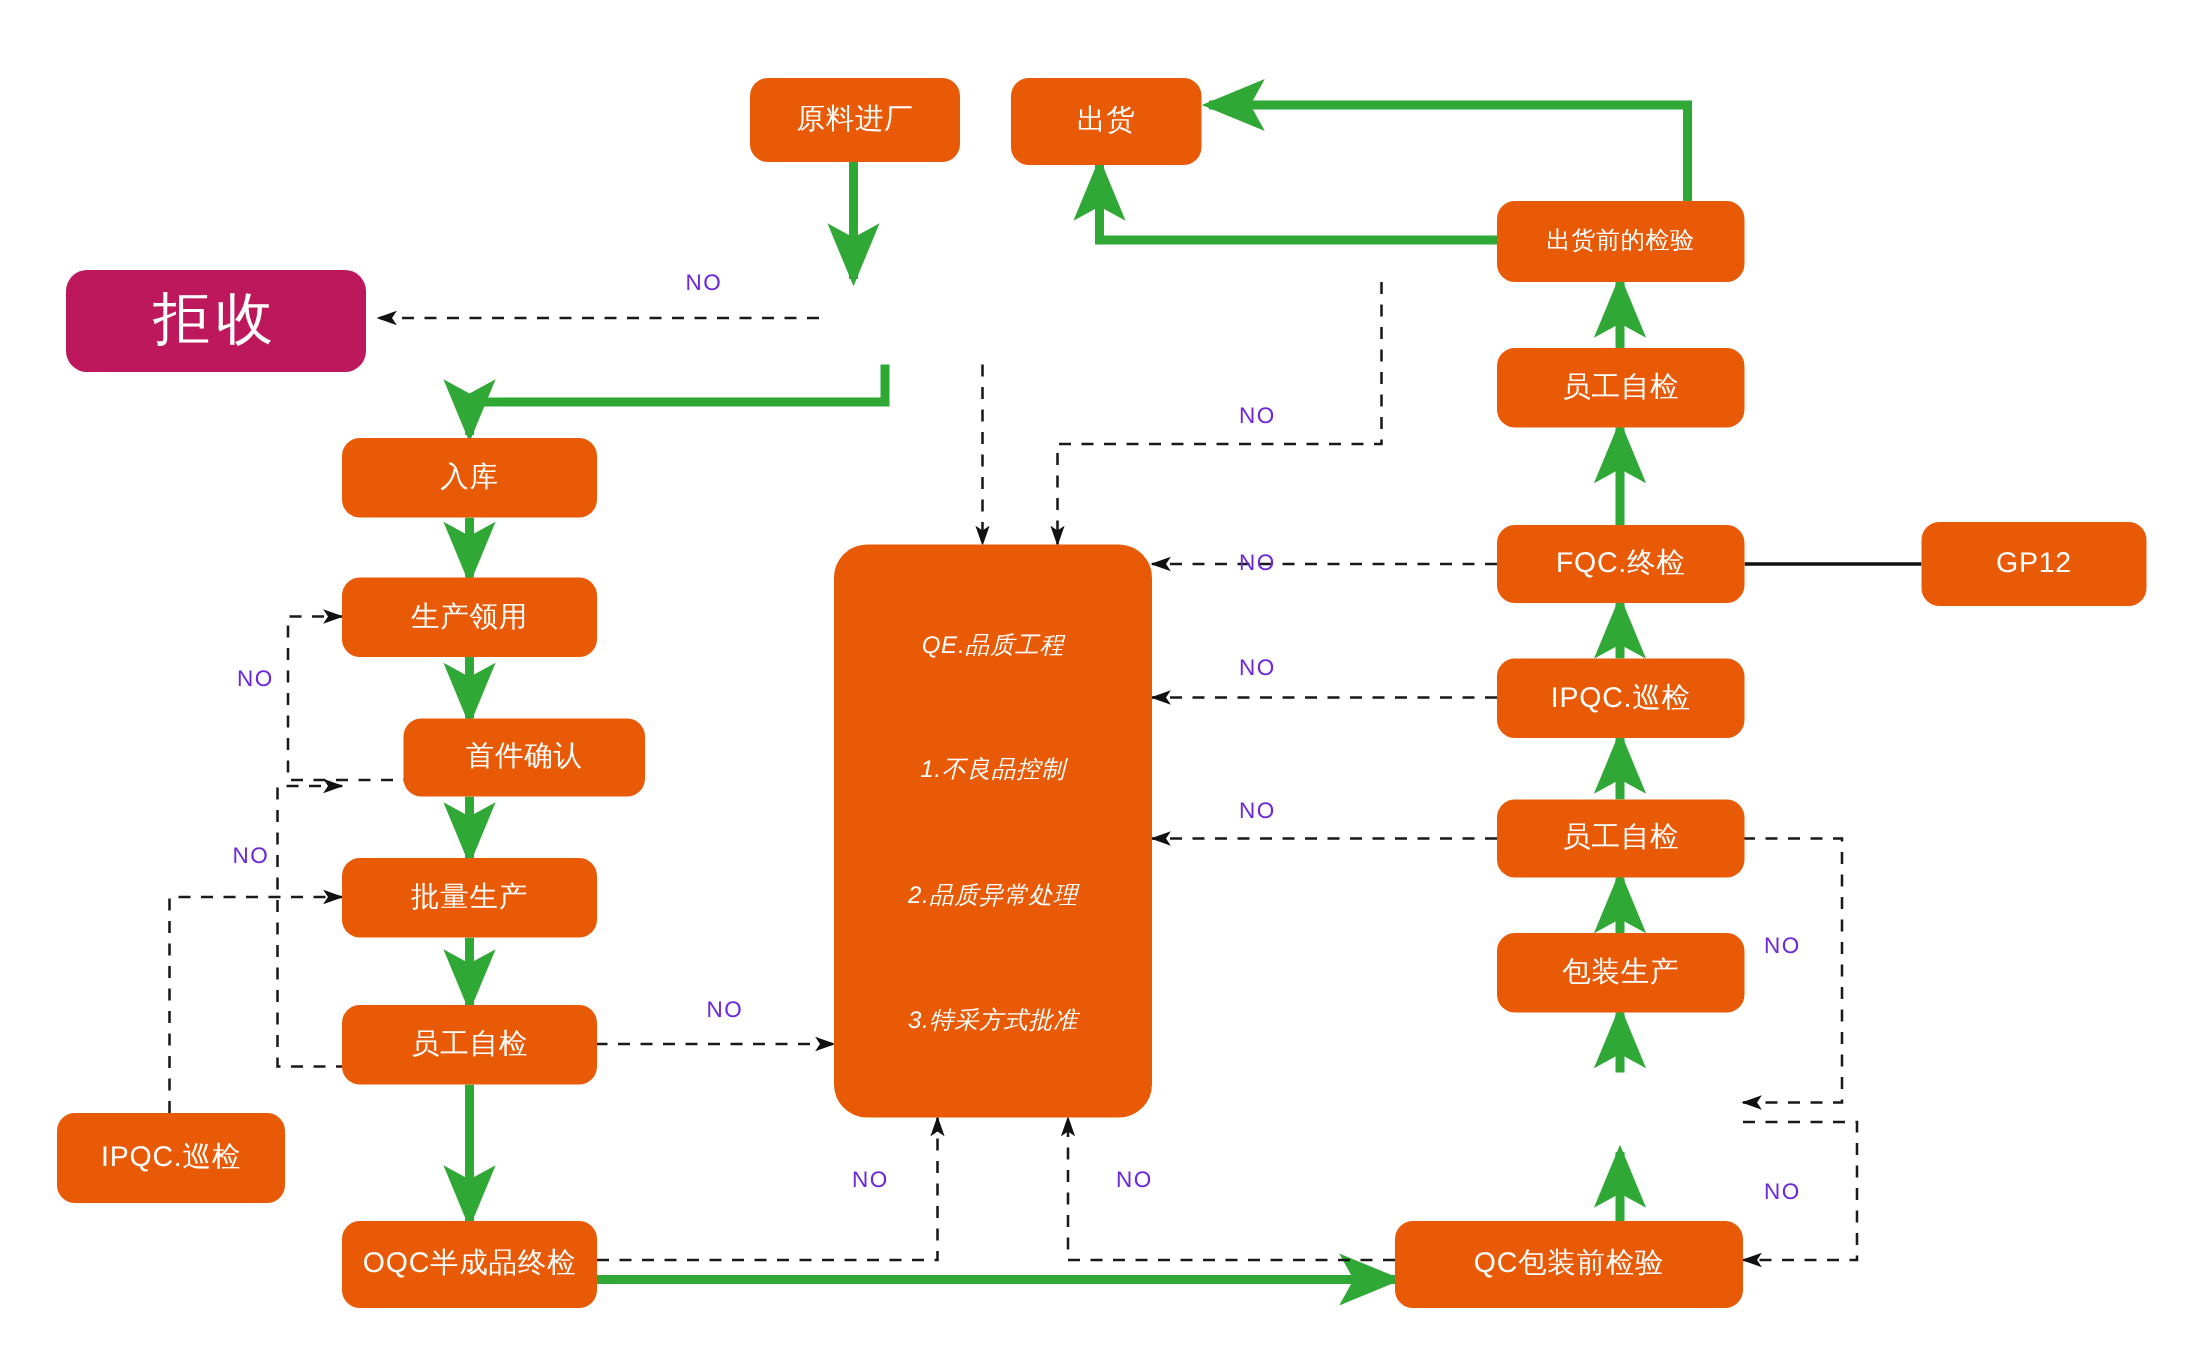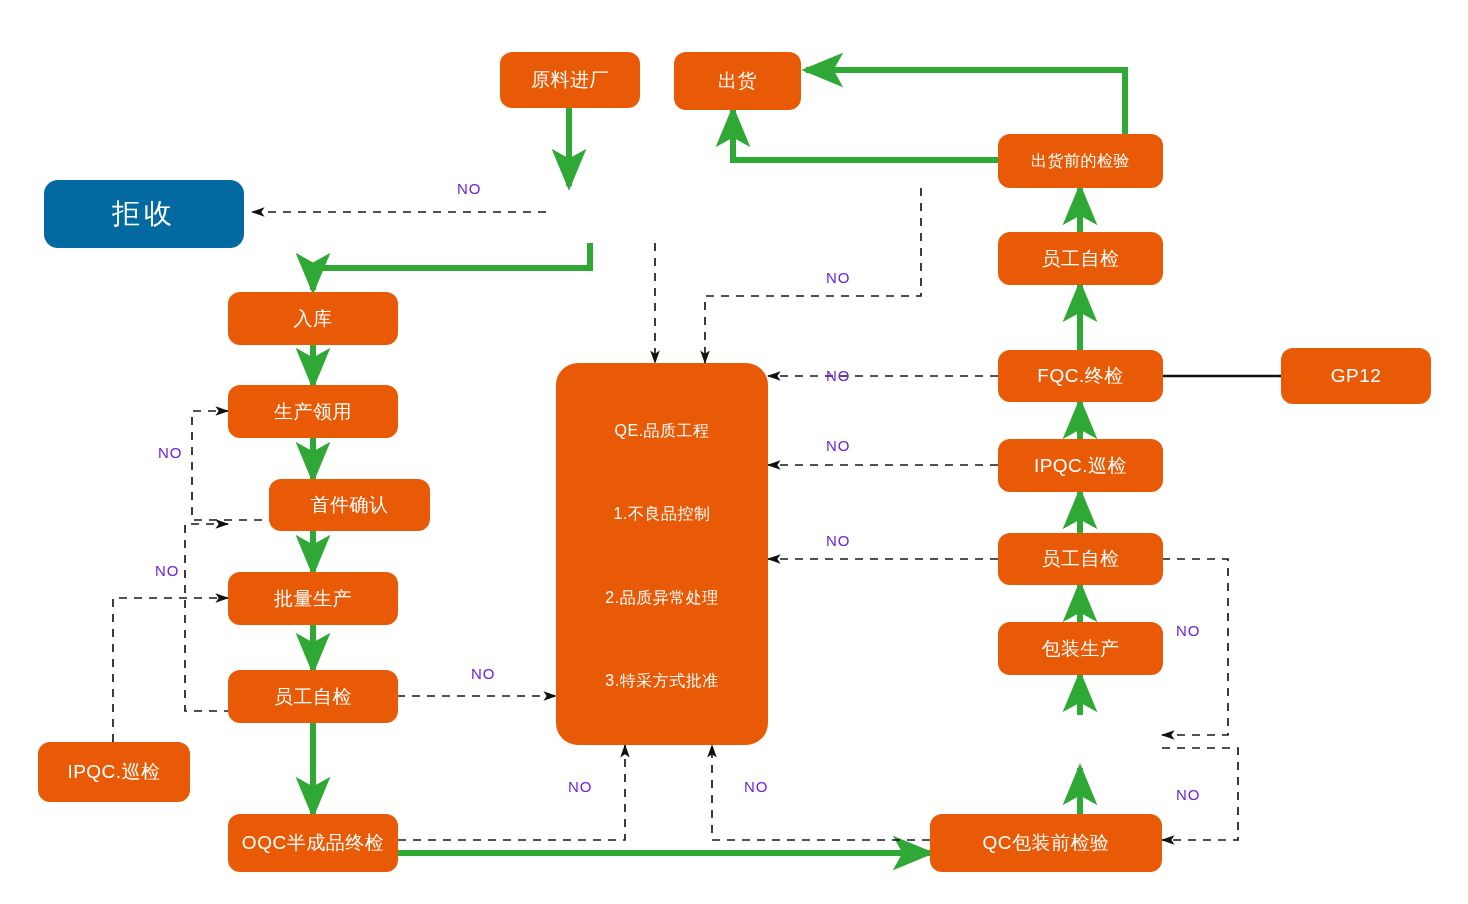--- a/index.html
+++ b/index.html
@@ -36,36 +36,37 @@
     color: #ffffff;
     background: #e95a06;
     border-radius: 12px;
     font-size: 16px;
     line-height: 1.35;
     letter-spacing: 0.5px;
     padding: 0 6px;
     z-index: 3;
   }
   .node.reject {
-    background: #0369a1;
+    background: #be185d;
     border-radius: 14px;
-    font-size: 28px;
+    font-size: 38px;
     letter-spacing: 4px;
     text-align: center;
   }
   .node.big {
     font-size: 19px;
   }
   .node.qe {
     border-radius: 22px;
     flex-direction: column;
     justify-content: space-around;
     align-items: center;
     font-size: 16px;
     padding: 26px 8px 22px 8px;
+    font-style: italic;
   }
   .qe-line {
     display: block;
     width: 100%;
   }
   .edge-label {
     position: absolute;
     font-size: 15px;
     color: #6d28d9;
     letter-spacing: 1px;

